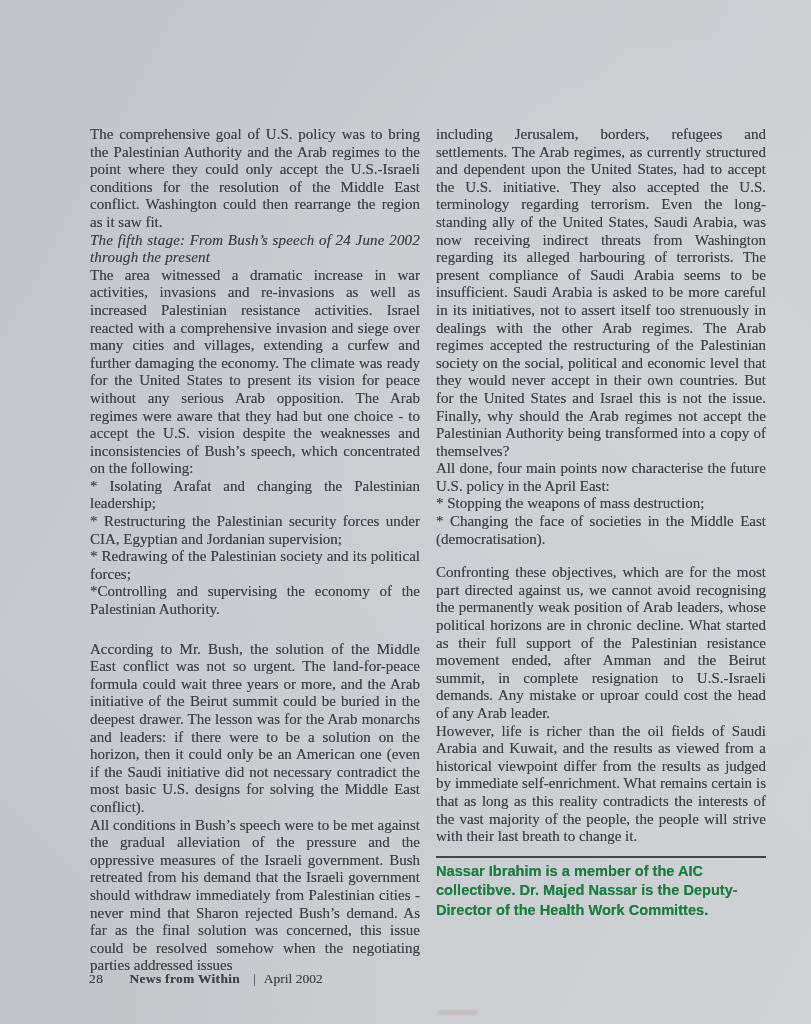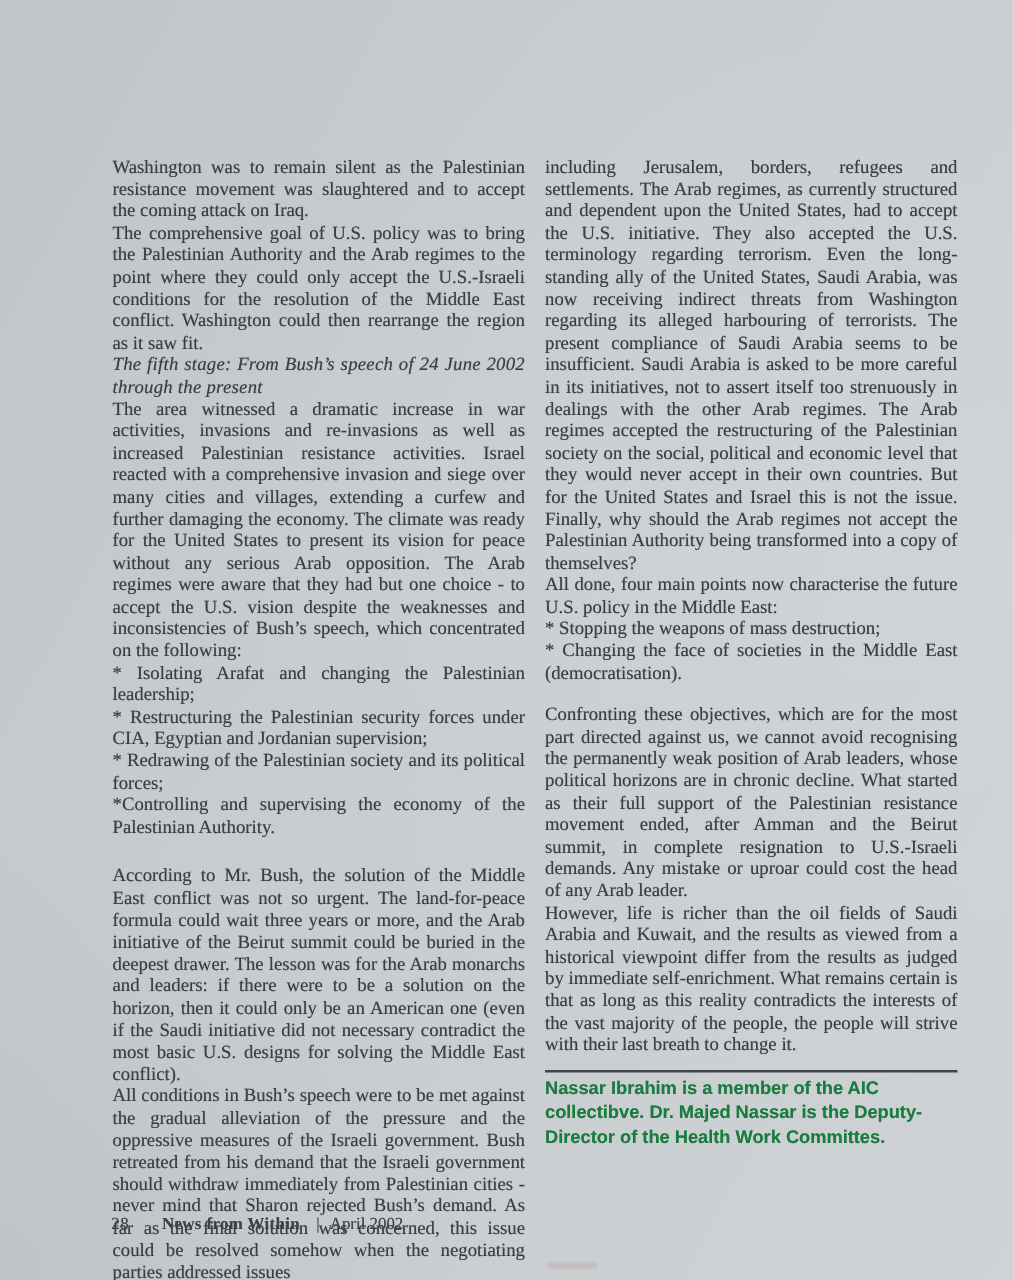--- a/index.html
+++ b/index.html
@@ -63,35 +63,34 @@
     width: 40px; height: 5px; border-radius: 3px;
     background: rgba(180,130,130,0.25); filter: blur(1px);
   }
 </style>
 </head>
 <body>
 
 <div class="vignette"></div>
 
 <div class="column left">
-  <p>Washington was to remain silent as the Palestinian resistance movement was slaughtered and to accept the coming attack on Iraq.</p>
   <p>The comprehensive goal of U.S. policy was to bring the Palestinian Authority and the Arab regimes to the point where they could only accept the U.S.-Israeli conditions for the resolution of the Middle East conflict. Washington could then rearrange the region as it saw fit.</p>
   <p class="italic-heading">The fifth stage: From Bush’s speech of 24 June 2002 through the present</p>
   <p>The area witnessed a dramatic increase in war activities, invasions and re-invasions as well as increased Palestinian resistance activities.  Israel reacted with a comprehensive invasion and siege over many cities and villages, extending a curfew and further damaging the economy. The climate was ready for the United States to present its vision for peace without any serious Arab opposition. The Arab regimes were aware that they had but one choice - to accept the U.S. vision despite the weaknesses and inconsistencies of Bush’s speech, which concentrated on the following:</p>
   <p>* Isolating Arafat and changing the Palestinian leadership;</p>
   <p>* Restructuring the Palestinian security forces under CIA, Egyptian and Jordanian supervision;</p>
   <p>* Redrawing of the Palestinian society and its political forces;</p>
   <p>*Controlling and supervising the economy of the Palestinian Authority.</p>
   <p class="gap">According to Mr. Bush, the solution of the Middle East conflict was not so urgent. The land-for-peace formula could wait three years or more, and the Arab initiative of the Beirut summit could be buried in the deepest drawer. The lesson was for the Arab monarchs and leaders: if there were to be a solution on the horizon, then it could only be an American one (even if the Saudi initiative did not necessary contradict the most basic U.S. designs for solving the Middle East conflict).</p>
   <p>All conditions in Bush’s speech were to be met against the gradual alleviation of the pressure and the oppressive measures of the Israeli government. Bush retreated from his demand that the Israeli government should withdraw immediately from Palestinian cities - never mind that Sharon rejected Bush’s demand. As far as the final solution was concerned, this issue could be resolved somehow when the negotiating parties addressed issues</p>
 </div>
 
 <div class="column right">
   <p>including Jerusalem, borders, refugees and settlements. The Arab regimes, as currently structured and dependent upon the United States, had to accept the U.S. initiative. They also accepted the U.S. terminology regarding terrorism. Even the long- standing ally of the United States, Saudi Arabia, was now receiving indirect threats from Washington regarding its alleged harbouring of terrorists. The present compliance of Saudi Arabia seems to be insufficient.  Saudi Arabia is asked to be more careful in its initiatives, not to assert itself too strenuously in dealings with the other Arab regimes. The Arab regimes accepted the restructuring of the Palestinian society on the social, political and economic level that they would never accept in their own countries. But for the United States and Israel this is not the issue. Finally, why should the Arab regimes not accept the Palestinian Authority being transformed into a copy of themselves?</p>
-  <p>All done, four main points now characterise the future U.S. policy in the Middle East:</p>
+  <p>All done, four main points now characterise the future U.S. policy in the April East:</p>
   <p>* Stopping the weapons of mass destruction;</p>
   <p>* Changing the face of societies in the Middle East (democratisation).</p>
   <p class="gap-sm">Confronting these objectives, which are for the most part directed against us, we cannot avoid recognising the permanently weak position of Arab leaders, whose political horizons are in chronic decline. What started as their full support of the Palestinian resistance movement ended, after Amman and the Beirut summit, in complete resignation to U.S.-Israeli demands. Any mistake or uproar could cost the head of any Arab leader.</p>
   <p>However, life is richer than the oil fields of Saudi Arabia and Kuwait, and the results as viewed from a historical viewpoint differ from the results as judged by immediate self-enrichment. What remains certain is that as long as this reality contradicts the interests of the vast majority of the people, the people will strive with their last breath to change it.</p>
   <div class="credit-block">
     <hr class="credit-rule">
     <p class="credit-text">Nassar Ibrahim is a member of the AIC collectibve.  Dr. Majed Nassar is the Deputy-Director of the Health Work Committes.</p>
   </div>
 </div>
 

